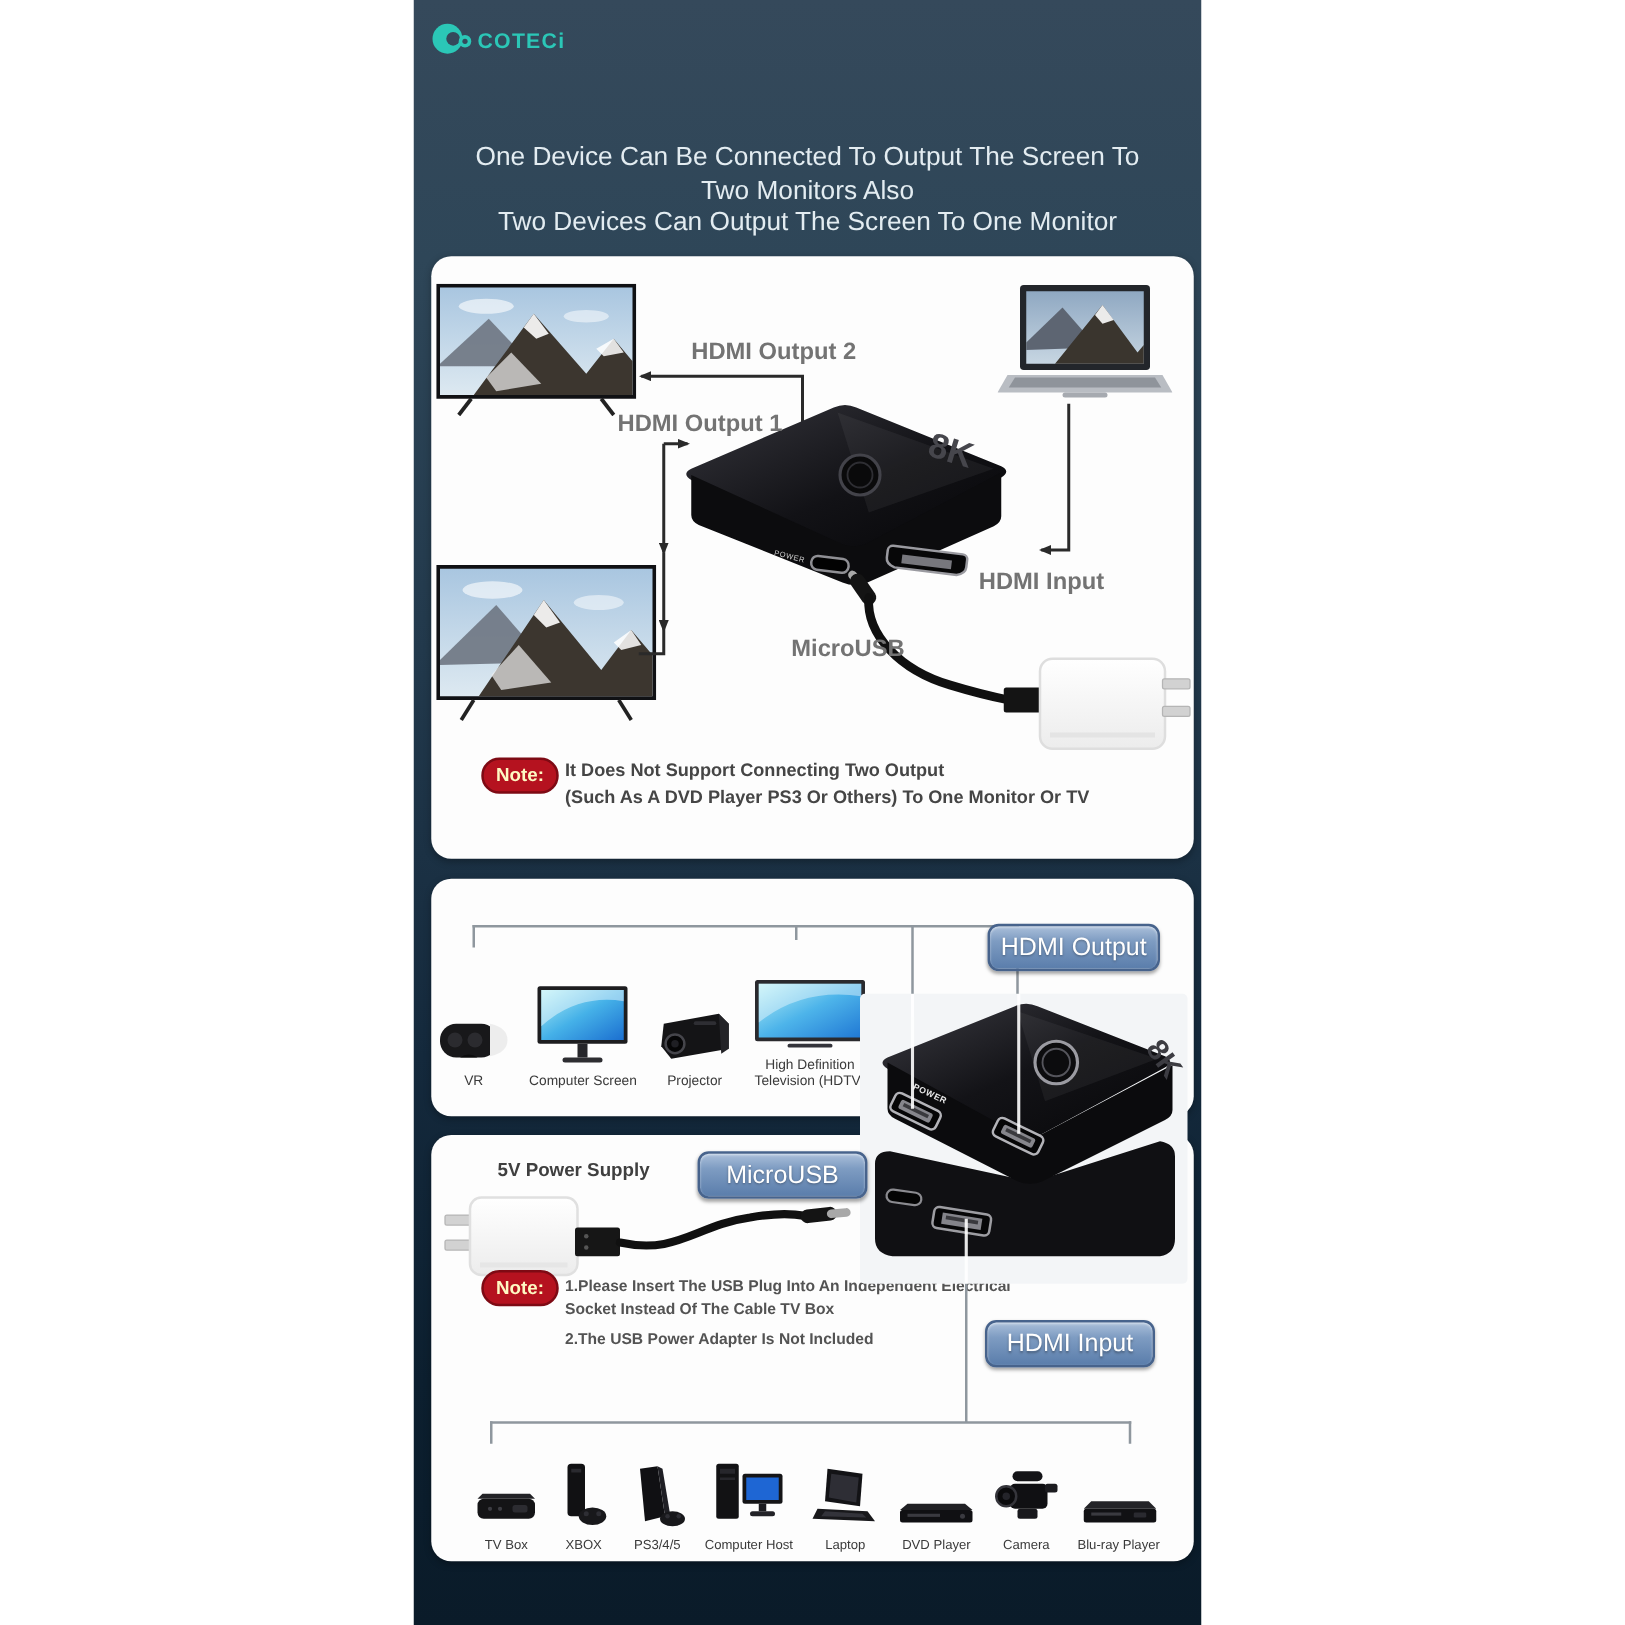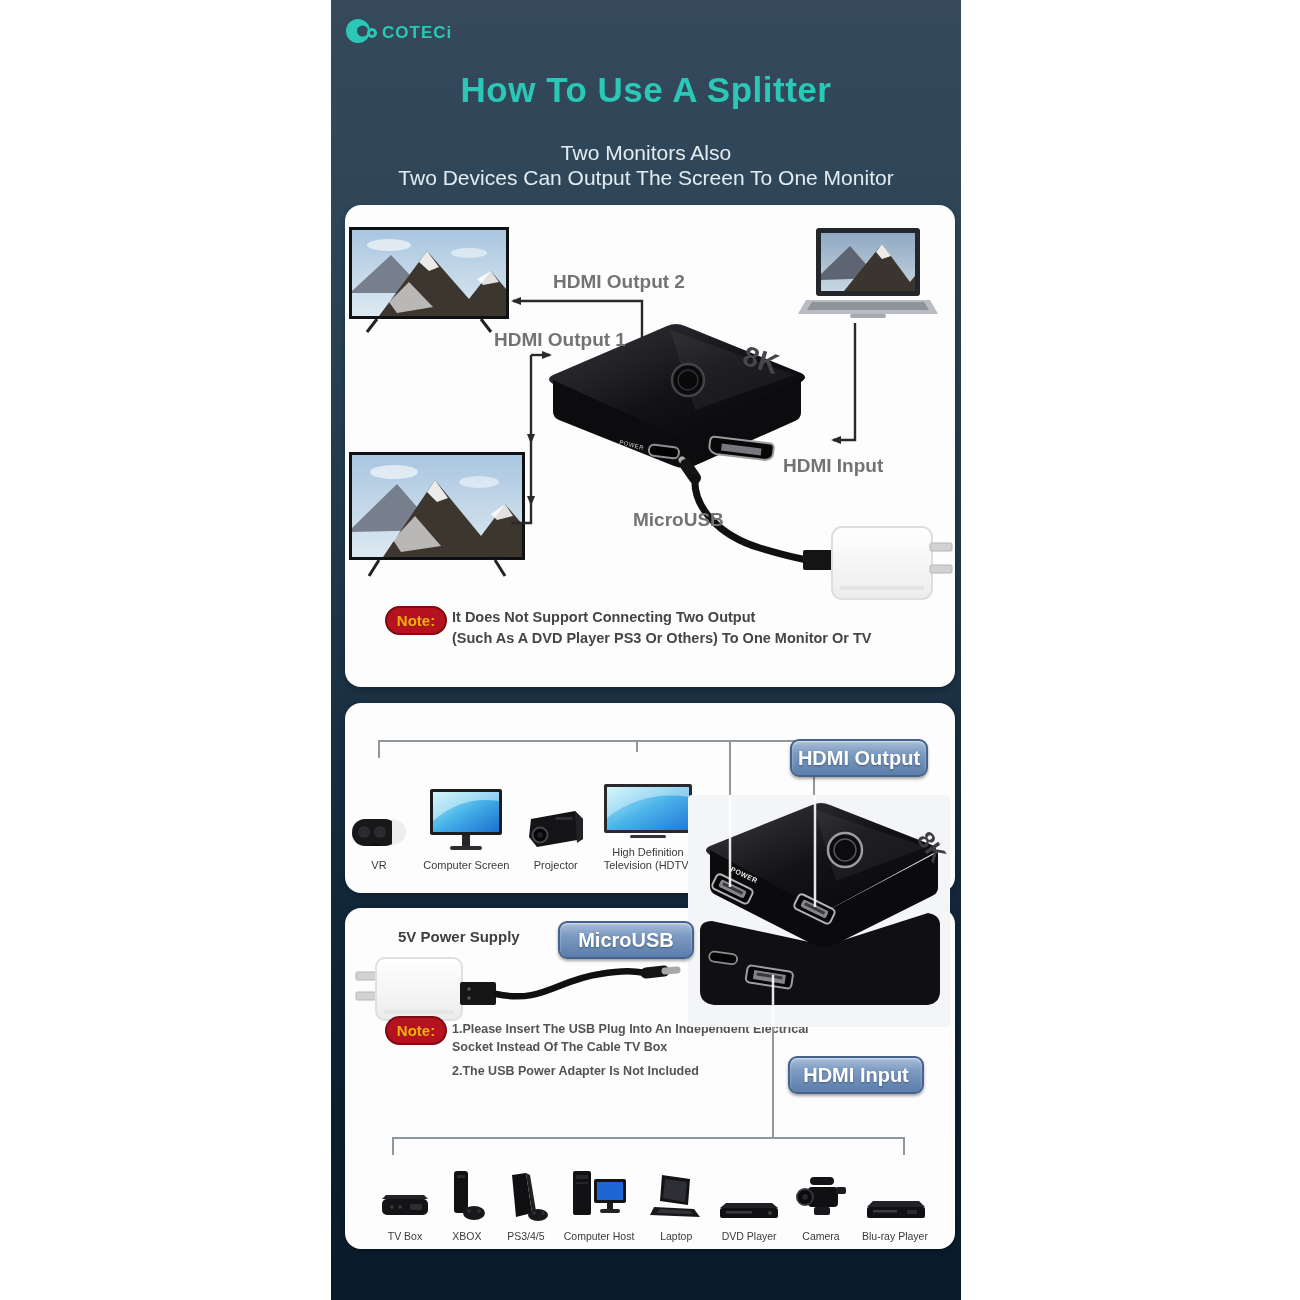--- a/index.html
+++ b/index.html
@@ -8,26 +8,26 @@
     background:linear-gradient(180deg,#35495b 0%,#2e4658 16%,#22394c 40%,#14293c 65%,#0c1f2f 85%,#0a1b29 100%);}
   .abs{position:absolute;}
   .panel{position:absolute;background:#fdfdfd;border-radius:16px;box-shadow:0 2px 6px rgba(0,0,0,.28);}
   .logo{position:absolute;left:345px;top:16px;}
   .title{position:absolute;left:331px;top:70px;width:630px;text-align:center;
     font-size:35px;font-weight:bold;color:#2bc7b7;letter-spacing:.5px;}
   .sub{position:absolute;left:336px;width:620px;text-align:center;font-size:21px;
     font-weight:500;color:#e3ecf1;}
   .lab{position:absolute;font-size:19px;font-weight:700;color:#737373;white-space:nowrap;}
   .pill{position:absolute;width:58px;height:25px;background:#b5121f;border:2px solid #7e0a14;
-    border-radius:15px;color:#eab308;font-weight:bold;font-size:15px;display:flex;
+    border-radius:15px;color:#fef9c3;font-weight:bold;font-size:15px;display:flex;
     align-items:center;justify-content:center;}
   .notetext{position:absolute;font-size:14.5px;font-weight:600;color:#454545;white-space:nowrap;}
   .notetext3{position:absolute;font-size:12.5px;font-weight:600;color:#535353;white-space:nowrap;}
   .badge{position:absolute;display:flex;align-items:center;justify-content:center;color:#fff;
-    font-weight:bold;font-size:20px;
+    font-weight:normal;font-size:20px;
     background:linear-gradient(180deg,#aabfda 0%,#7e9cc2 35%,#5a7dab 100%);
     border:2px solid #47638c;border-radius:9px;
     box-shadow:inset 0 1px 2px rgba(255,255,255,.55),0 2px 3px rgba(0,0,0,.35);
     text-shadow:0 1px 2px rgba(0,0,0,.35);z-index:6;}
   .cl{position:absolute;background:#8f979e;z-index:4;}
   .photo{position:absolute;left:688px;top:795px;width:262px;height:232px;background:#f3f5f7;
     z-index:5;border-radius:4px;overflow:hidden;}
   .devrow{position:absolute;display:flex;justify-content:space-between;align-items:flex-end;}
   .dev{display:flex;flex-direction:column;align-items:center;}
   .dev .ic{display:flex;align-items:flex-end;justify-content:center;}
@@ -44,21 +44,21 @@
 
   <div class="logo">
     <svg width="130" height="30" viewBox="0 0 130 30">
       <circle cx="13" cy="15" r="12" fill="#2bc7b7"></circle>
       <circle cx="17.5" cy="15" r="5.5" fill="#35495b"></circle>
       <circle cx="27" cy="17" r="5" fill="#2bc7b7"></circle>
       <circle cx="27" cy="17" r="2.1" fill="#35495b"></circle>
       <text x="37" y="22" font-size="17" font-weight="bold" fill="#2bc7b7" letter-spacing="1">COTECi</text>
     </svg>
   </div>
-  <div class="title">How To Use A Splitter</div>
+  <div class="sub" style="top:114px;">One Device Can Be Connected To Output The Screen To</div>
   <div class="sub" style="top:166px;">Two Devices Can Output The Screen To One Monitor</div>
   <div class="sub" style="top:141px;">Two Monitors Also</div>
 
   <div class="panel" style="left:345px;top:205px;width:610px;height:482px;"></div>
 
   <div class="abs" style="left:349px;top:227px;">
     <svg width="160" height="106" viewBox="0 0 160 106">
       <defs>
           <linearGradient id="skyA" x1="0" y1="0" x2="0" y2="1">
         <stop offset="0" stop-color="#a9c6e0"></stop>

